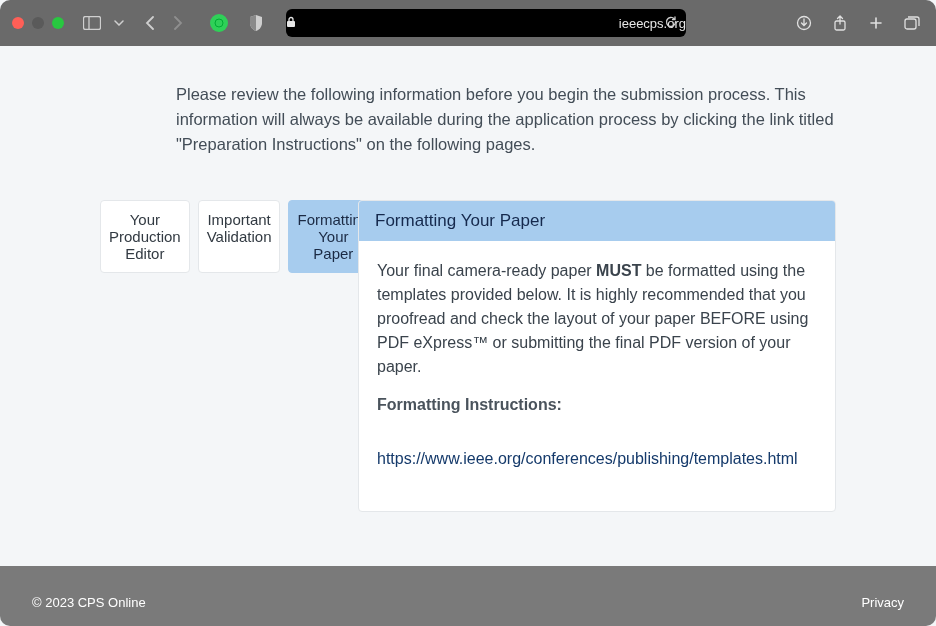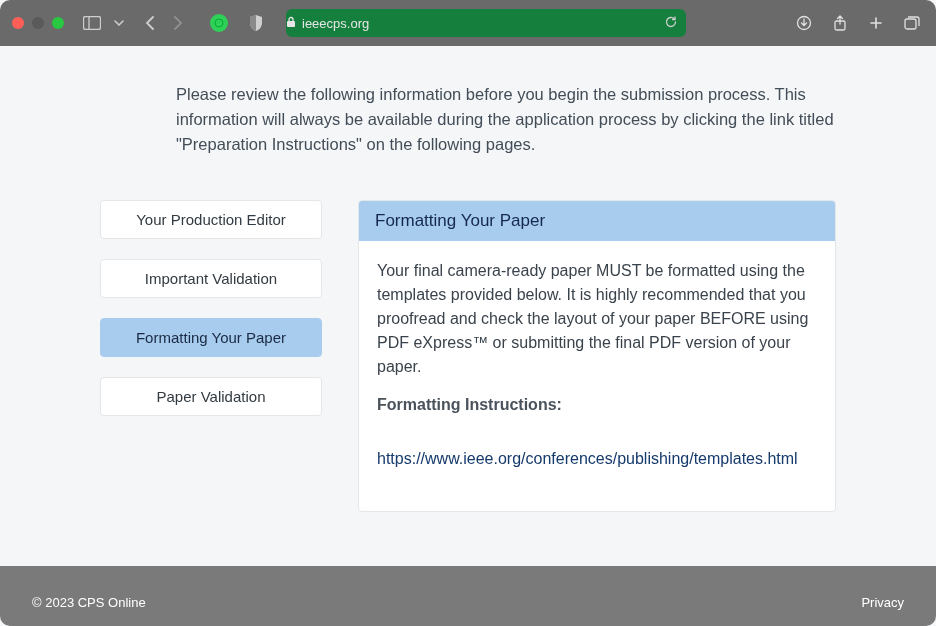--- a/index.html
+++ b/index.html
@@ -36,25 +36,25 @@
     .nav-arrows { display:flex; gap:4px; margin-left:4px;}
     .green-circle {
       width:18px; height:18px; border-radius:50%;
       background:#2fd058; display:flex; align-items:center; justify-content:center;
       margin-left:12px;
     }
     .shield-icon { margin-left:8px; color:#e0e0e0;}
     .addrbar {
       flex: 1;
       height: 28px;
-      background: #15803d;
+      background: #000000;
       border-radius: 6px;
       display: flex;
       align-items: center;
-      justify-content: flex-start;
+      justify-content: space-between;
       color: #e6e6e6;
       font-size: 13px;
       margin: 0 10px;
       position: relative;
       max-width: 400px;
     }
     .addrbar .lock { margin-right:6px; }
     .addrbar .reload { position:absolute; right:8px; color:#cfcfcf;}
     .chrome-right { display:flex; gap:12px; margin-left:auto; }
     .chrome-right .chrome-btn { color:#e0e0e0; }
@@ -75,22 +75,22 @@
     }
     .layout {
       display:flex;
       padding: 0 100px;
       gap: 36px;
       align-items:flex-start;
     }
     .sidebar {
       width: 222px;
       display:flex;
-      flex-direction:column;
-      gap:20px;
+      flex-direction:row;
+      gap:8px;
     }
     .sidebar-item {
       background:#fff;
       border:1px solid #e4e7ea;
       border-radius:4px;
       text-align:center;
       padding: 10px 8px;
       font-size:15px;
       color:#323a42;
       cursor:pointer;
@@ -114,21 +114,21 @@
       font-weight:500;
       padding:10px 16px;
     }
     .panel-body {
       padding: 18px 18px 40px 18px;
       color:#3a434c;
       font-size:16px;
       line-height:1.5;
     }
     .panel-body p { margin-bottom:14px; }
-    .panel-body .bold { font-weight:400; }
+    .panel-body .bold { font-weight:700; }
     .panel-body .subhead { font-weight:600; color:#4a535c; margin-bottom:30px;}
     .panel-body a { color:#153a6b; text-decoration:none; }
 
     
     .footer {
       height: 72px;
       background:#7a7a7a;
       color:#fff;
       display:flex;
       align-items:center;

